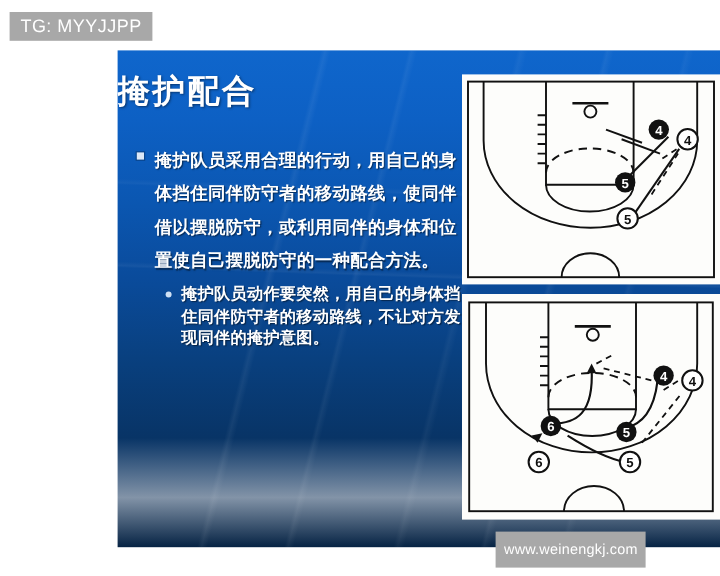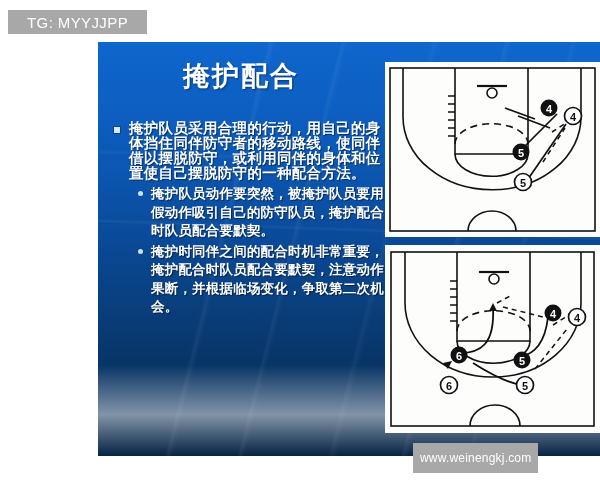--- a/index.html
+++ b/index.html
@@ -47,21 +47,21 @@
       linear-gradient(2deg, transparent 54%, rgba(255,255,255,.05) 54.4%, transparent 55.2%),
       linear-gradient(2deg, transparent 70%, rgba(255,255,255,.04) 70.4%, transparent 71.2%);
   }
 
   
   #title {
     position: absolute;
     left: 0;
     top: 16px;
     width: 286px;
-    text-align: center;
+    text-align: left;
     color: #ffffff;
     font-family: Liberation Serif, serif;
     font-weight: 700;
     font-size: 27px;
     letter-spacing: 2px;
     text-shadow: 1px 1px 2px rgba(0,0,0,.45);
     white-space: nowrap;
   }
 
   
@@ -83,21 +83,21 @@
   .lvl1 > .sq {
     flex: 0 0 auto;
     width: 6px;
     height: 6px;
     background: #dce8f7;
     margin: 7px 9px 0 0;
     box-shadow: 0 0 0 1px rgba(0,0,0,.25);
   }
   .lvl1 > .txt {
     font-size: 14.5px;
-    line-height: 15px;
+    line-height: 28px;
     letter-spacing: .3px;
   }
   .sublist { margin: 2px 0 0 24px; }
   .lvl2 {
     display: flex;
     align-items: flex-start;
     margin-bottom: 2px;
   }
   .lvl2 > .dot {
     flex: 0 0 auto;
@@ -129,21 +129,21 @@
     background: #a8a8a8;
     color: #ffffff;
     font-family: "Liberation Sans", sans-serif;
     display: flex;
     align-items: center;
     white-space: nowrap;
   }
   #watermark-top {
     left: 8px; top: 10px;
     height: 24px;
-    padding: 0 19px;
+    padding: 0 9px;
     font-size: 15px;
     letter-spacing: .4px;
   }
   #watermark-bottom {
     left: 413px; top: 443px;
     height: 30px;
     padding: 0 7px;
     font-size: 12px;
     letter-spacing: .2px;
   }
@@ -160,25 +160,21 @@
 
     <div class="lvl1">
       <span class="sq"></span>
       <span class="txt">掩护队员采用合理的行动，用自己的身体挡住同伴防守者的移动路线，使同伴借以摆脱防守，或利用同伴的身体和位置使自己摆脱防守的一种配合方法。</span>
     </div>
 
 
     <div class="sublist">
       <div class="lvl2">
         <span class="dot"></span>
-        <span class="txt">掩护队员动作要突然，被掩护队员要用假动作吸引自己的防守队员，掩护配合时队员配合要默契。</span>
-      </div>
-      <div class="lvl2">
-        <span class="dot"></span>
-        <span class="txt">掩护时同伴之间的配合时机非常重要，掩护配合时队员配合要默契，注意动作果断，并根据临场变化，争取第二次机会。</span>
+        <span class="txt">掩护队员动作要突然，用自己的身体挡住同伴防守者的移动路线，不让对方发现同伴的掩护意图。</span>
       </div>
     </div>
   </div>
 
   <div class="panel" id="panel-top">
     <svg viewBox="0 0 215 175" xmlns="http://www.w3.org/2000/svg">
       <g fill="none" stroke="#111" stroke-width="1.6">
 
         <rect x="5" y="6" width="205" height="163"></rect>
 

